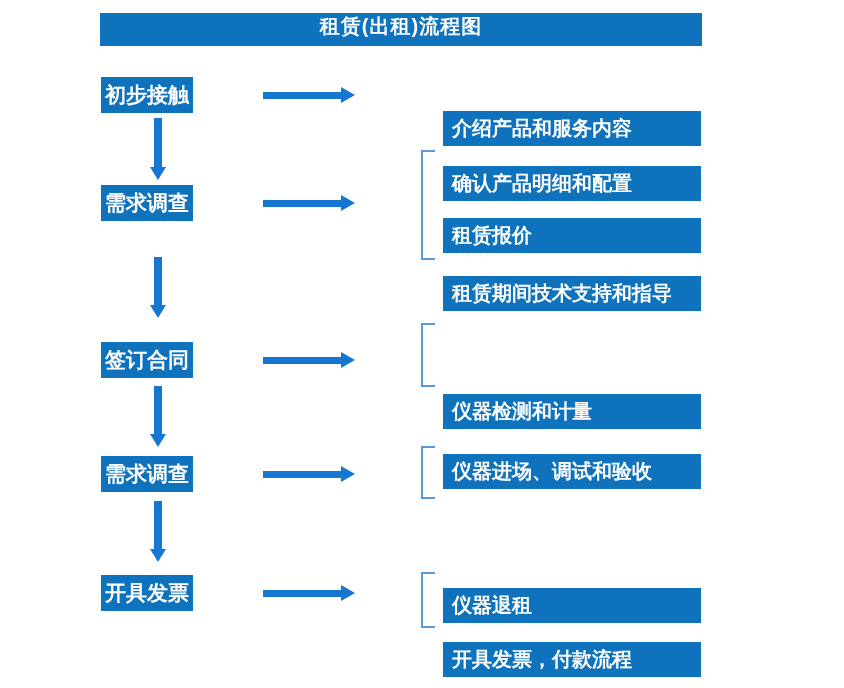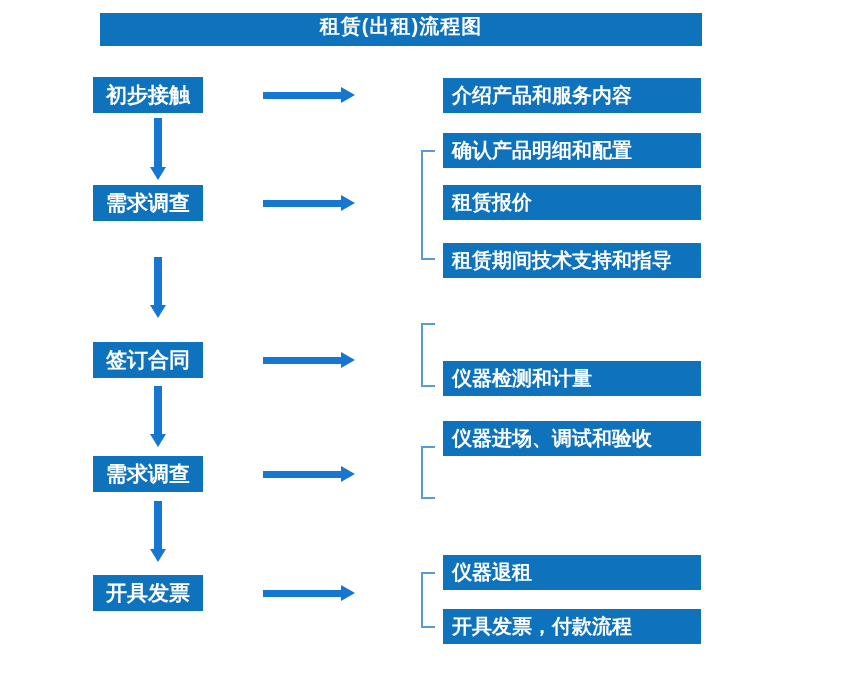--- a/index.html
+++ b/index.html
@@ -22,22 +22,22 @@
     background: var(--box-blue, #0E72BC);
     color: #ffffff;
     font-weight: bold;
     font-size: 20px;
     display: flex;
     justify-content: center;
     letter-spacing: 1px;
   }
   .stepbox {
     position: absolute;
-    left: 93px;
-    width: 110px; height: 36px;
+    left: 101px;
+    width: 92px; height: 36px;
     background: var(--box-blue, #0E72BC);
     color: #ffffff;
     font-weight: bold;
     font-size: 21px;
     display: flex;
     align-items: center;
     justify-content: center;
     white-space: nowrap;
   }
   .detailbox {
@@ -46,20 +46,21 @@
     width: 258px; height: 35px;
     background: var(--box-blue, #0E72BC);
     color: #ffffff;
     font-weight: bold;
     font-size: 20px;
     display: flex;
     align-items: center;
     padding-left: 9px;
     box-sizing: border-box;
     white-space: nowrap;
+    margin-top: 33px;
   }
   .harrow {
     position: absolute;
     left: 263px;
     width: 92px; height: 16px;
   }
   .harrow .stem {
     position: absolute;
     left: 0; top: 5px;
     width: 79px; height: 7px;

